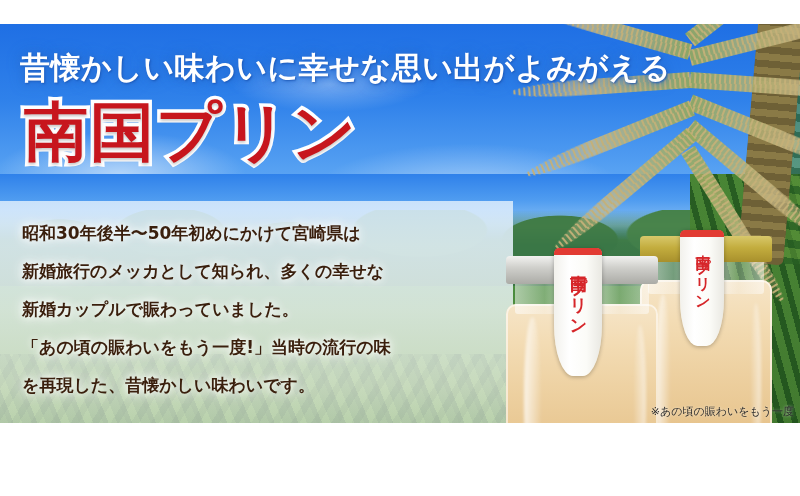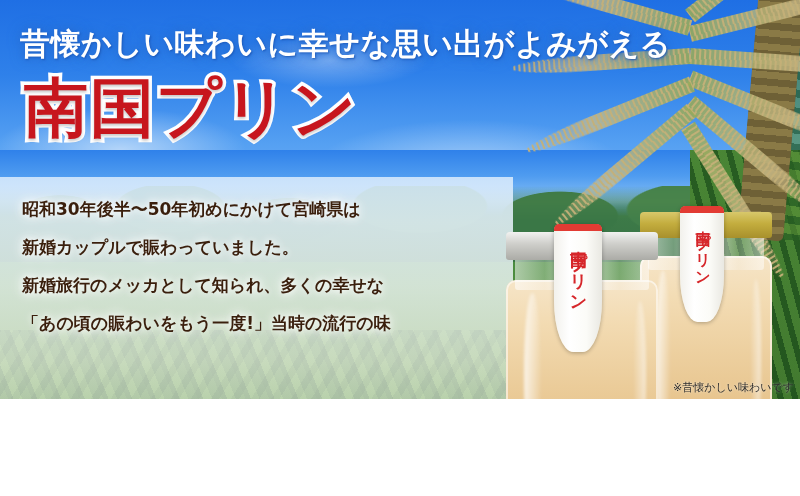--- a/index.html
+++ b/index.html
@@ -7,20 +7,21 @@
     font-family:"DejaVu Sans","Liberation Sans",sans-serif;
     -webkit-font-smoothing:antialiased;
   }
 
   
   #stage{
     position:relative;
     width:800px;height:399px;
     overflow:hidden;
     background:#2f7fe8;
+    margin-top:24px;
   }
 
   
   .sky{
     position:absolute;left:0;top:0;width:800px;height:200px;
     background:
       radial-gradient(ellipse 180px 60px at 120px 150px, rgba(255,255,255,.55), rgba(255,255,255,0) 70%),
       radial-gradient(ellipse 140px 40px at 330px 60px, rgba(255,255,255,.35), rgba(255,255,255,0) 70%),
       radial-gradient(ellipse 220px 70px at 470px 170px, rgba(255,255,255,.45), rgba(255,255,255,0) 72%),
       linear-gradient(#1f6fe4 0%, #2f81ea 38%, #55a0f2 72%, #7ab6f6 100%);
@@ -280,23 +281,24 @@
 
   <div class="panel"></div>
   <div class="panel-fade"></div>
 
   <div class="headline">昔懐かしい味わいに幸せな思い出がよみがえる</div>
 
   <div class="brand">南国プリン</div>
 
   <div class="body-copy">
     <div class="ln">昭和30年後半〜50年初めにかけて宮崎県は</div>
+    <div class="ln">新婚旅行のメッカとして知られ、多くの幸せな</div>
     <div class="ln">新婚カップルで賑わっていました。</div>
-    <div class="ln">新婚旅行のメッカとして知られ、多くの幸せな</div>
     <div class="ln">「あの頃の賑わいをもう一度!」当時の流行の味</div>
+    <div class="ln">を再現した、昔懐かしい味わいです。</div>
   </div>
 
   <div class="jar" id="jar-back">
     <div class="glass">
       <div class="pud"></div>
       <div class="caramel"></div>
       <div class="shine"></div>
       <div class="shine2"></div>
       <div class="rimglass"></div>
     </div>
@@ -317,15 +319,15 @@
       <div class="rimglass"></div>
     </div>
     <div class="neck"></div>
     <div class="lid"></div>
     <div class="tag">
       <div class="band"></div>
       <div class="tagtext">南国プリン</div>
     </div>
   </div>
 
-  <div class="disclaimer">※昔懐かしい味わいです</div>
+  <div class="disclaimer">※あの頃の賑わいをもう一度</div>
 
 </div>
 
 </body></html>

